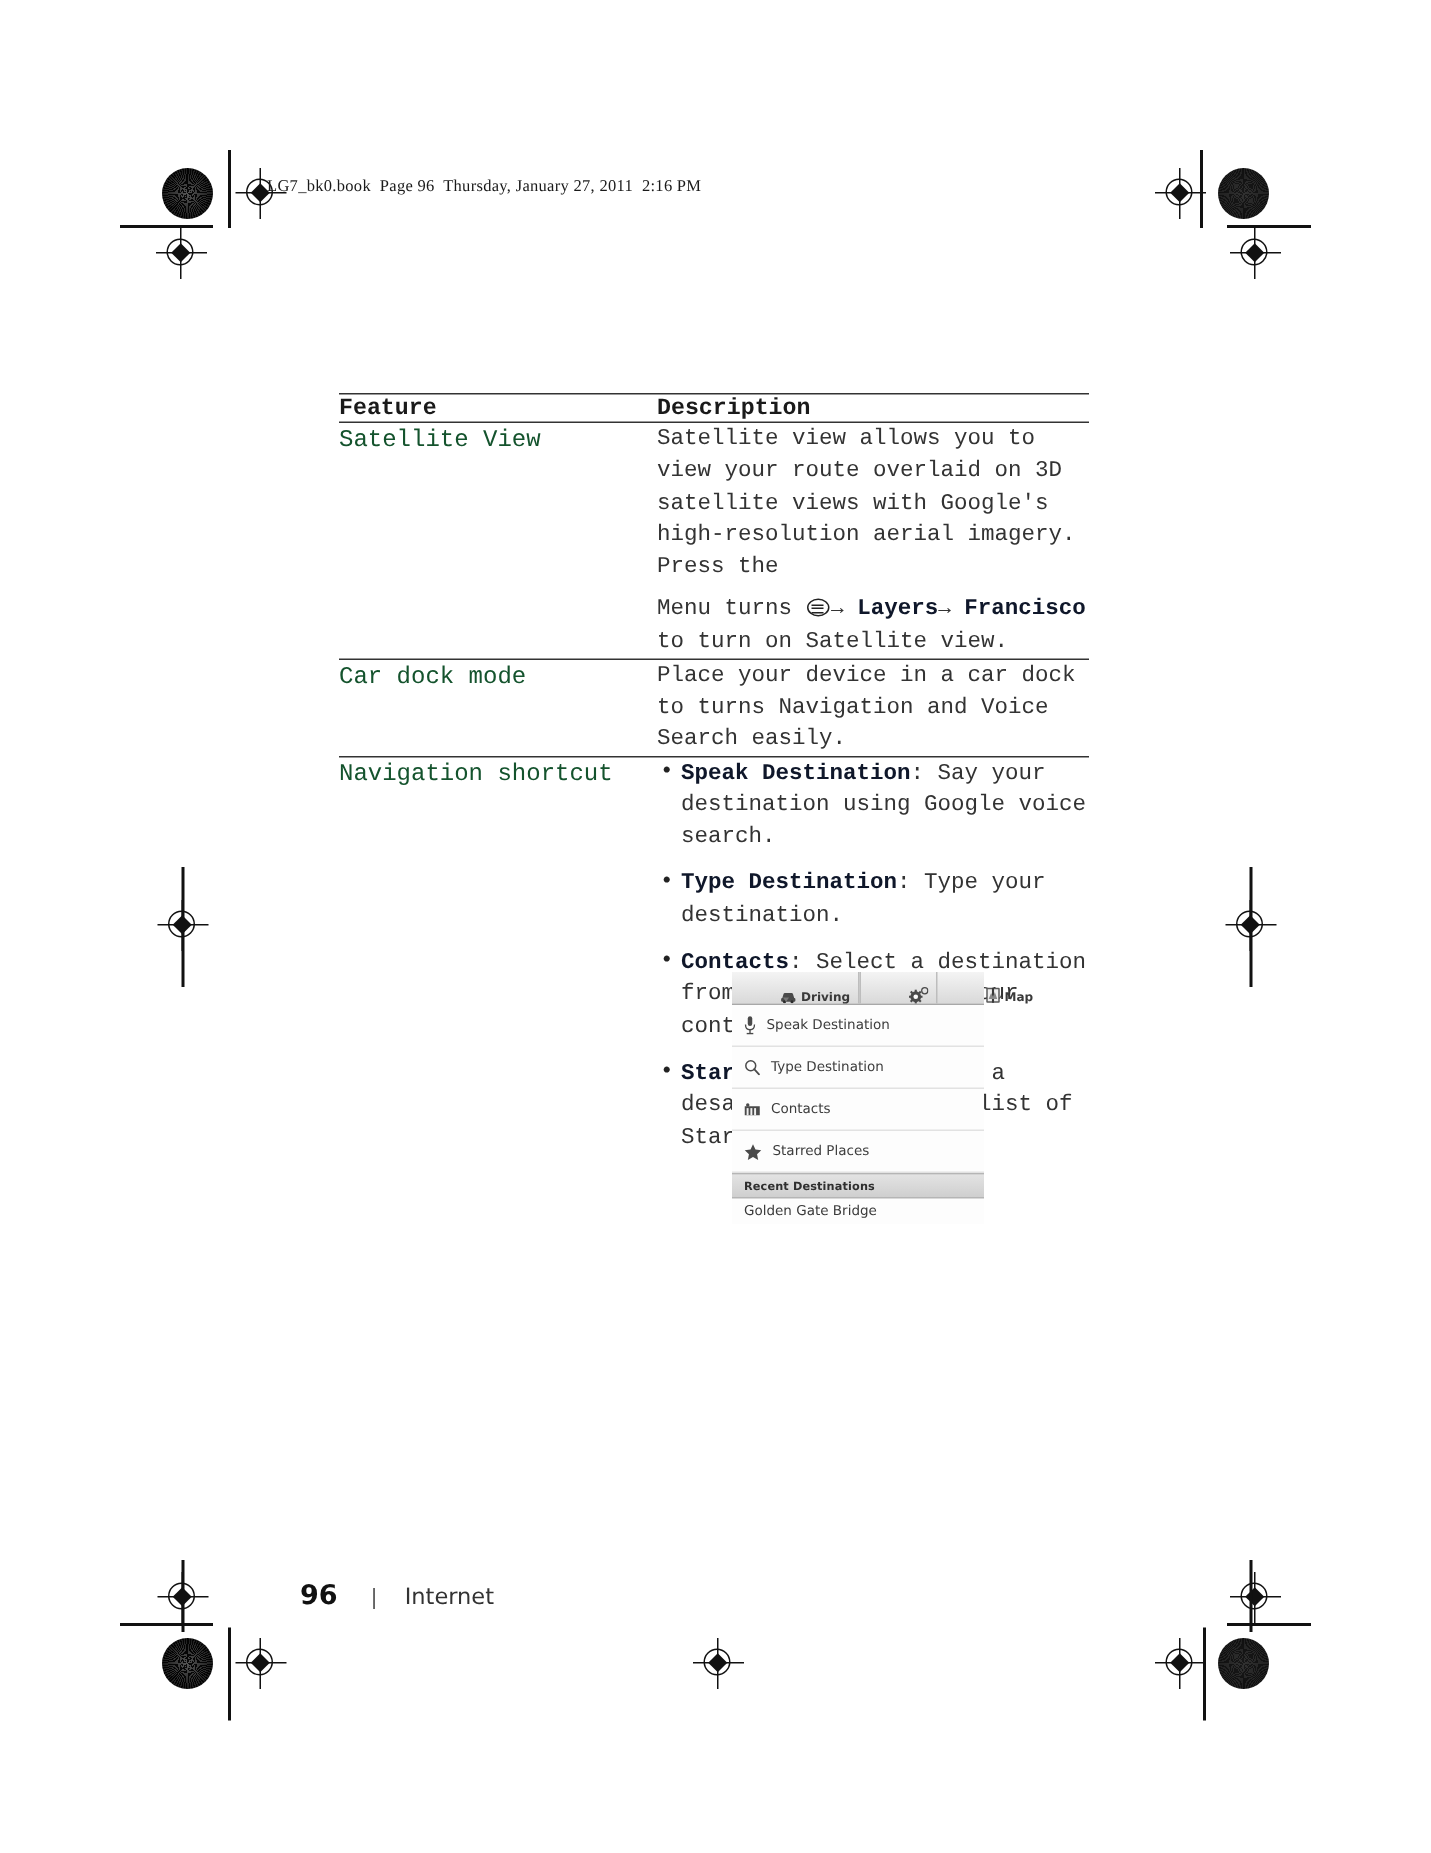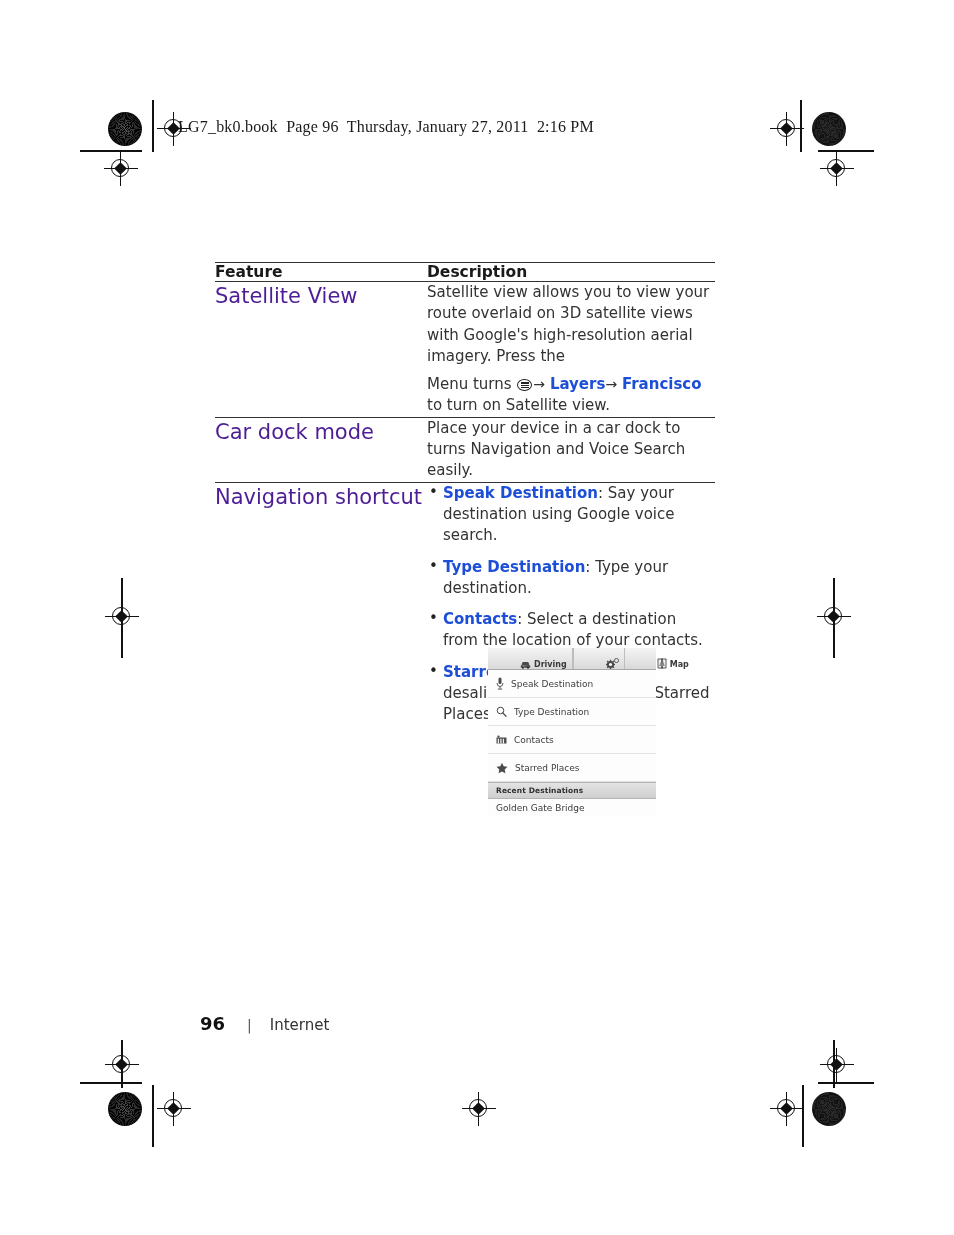--- a/index.html
+++ b/index.html
@@ -71,32 +71,33 @@
     position: absolute;
     background: #111;
   }
 
   
   .page-header {
     position: absolute;
     left: 178px;
     top: 118px;
     font-family: "Liberation Serif", serif;
-    font-size: 16px;
+    font-size: 11px;
     letter-spacing: 0.2px;
     color: #1a1a1a;
     white-space: pre;
   }
 
   
   .content {
     position: absolute;
-    left: 215px;
+    left: 226px;
     top: 262px;
     width: 500px;
+    font-family: Liberation Mono, monospace;
   }
   table.feature-table {
     width: 500px;
     border-collapse: collapse;
     font-size: 15px;
   }
   table.feature-table th,
   table.feature-table td {
     text-align: left;
     vertical-align: top;
@@ -109,23 +110,23 @@
     font-weight: bold;
     font-size: 15.5px;
     padding: 6px 0 7px 3px;
     color: #1a1a1a;
   }
   th.col-feature { width: 212px; }
 
   td.cell-feature {
     width: 212px;
     padding: 8px 8px 10px 3px;
-    font-size: 21px;
+    font-size: 16px;
     line-height: 1.42;
-    color: #4c1d95;
+    color: #14532d;
   }
   td.cell-desc {
     padding: 8px 0 10px 0;
     font-size: 15px;
     line-height: 1.42;
     color: #333;
   }
   td.cell-desc p { margin: 0; }
   td.cell-desc p + p { margin-top: 3px; }
 
@@ -144,21 +145,21 @@
     position: absolute;
     left: 2.2px;
     width: 8.2px;
     height: 1.2px;
     background: #222;
   }
   .menu-glyph i:nth-child(1) { top: 2.3px; }
   .menu-glyph i:nth-child(2) { top: 4.7px; }
   .menu-glyph i:nth-child(3) { top: 7.1px; }
   .arrow { font-size: 14px; }
-  b { font-weight: bold; color: #1d4ed8; }
+  b { font-weight: bold; color: #0f172a; }
 
   ul.bullets {
     list-style: none;
     margin: 0;
     padding: 0;
   }
   ul.bullets li {
     position: relative;
     padding-left: 16px;
     margin-bottom: 10px;
@@ -264,20 +265,21 @@
     display: flex;
     align-items: baseline;
     gap: 0px;
     font-size: 15px;
     color: #333;
   }
   .footer .pg {
     font-size: 18px;
     font-weight: bold;
     color: #111;
+    margin-top: 40px;
   }
   .footer .sep {
     margin: 0 18px 0 22px;
     color: #555;
     font-size: 14px;
   }
 </style>
 </head>
 <body>
 

